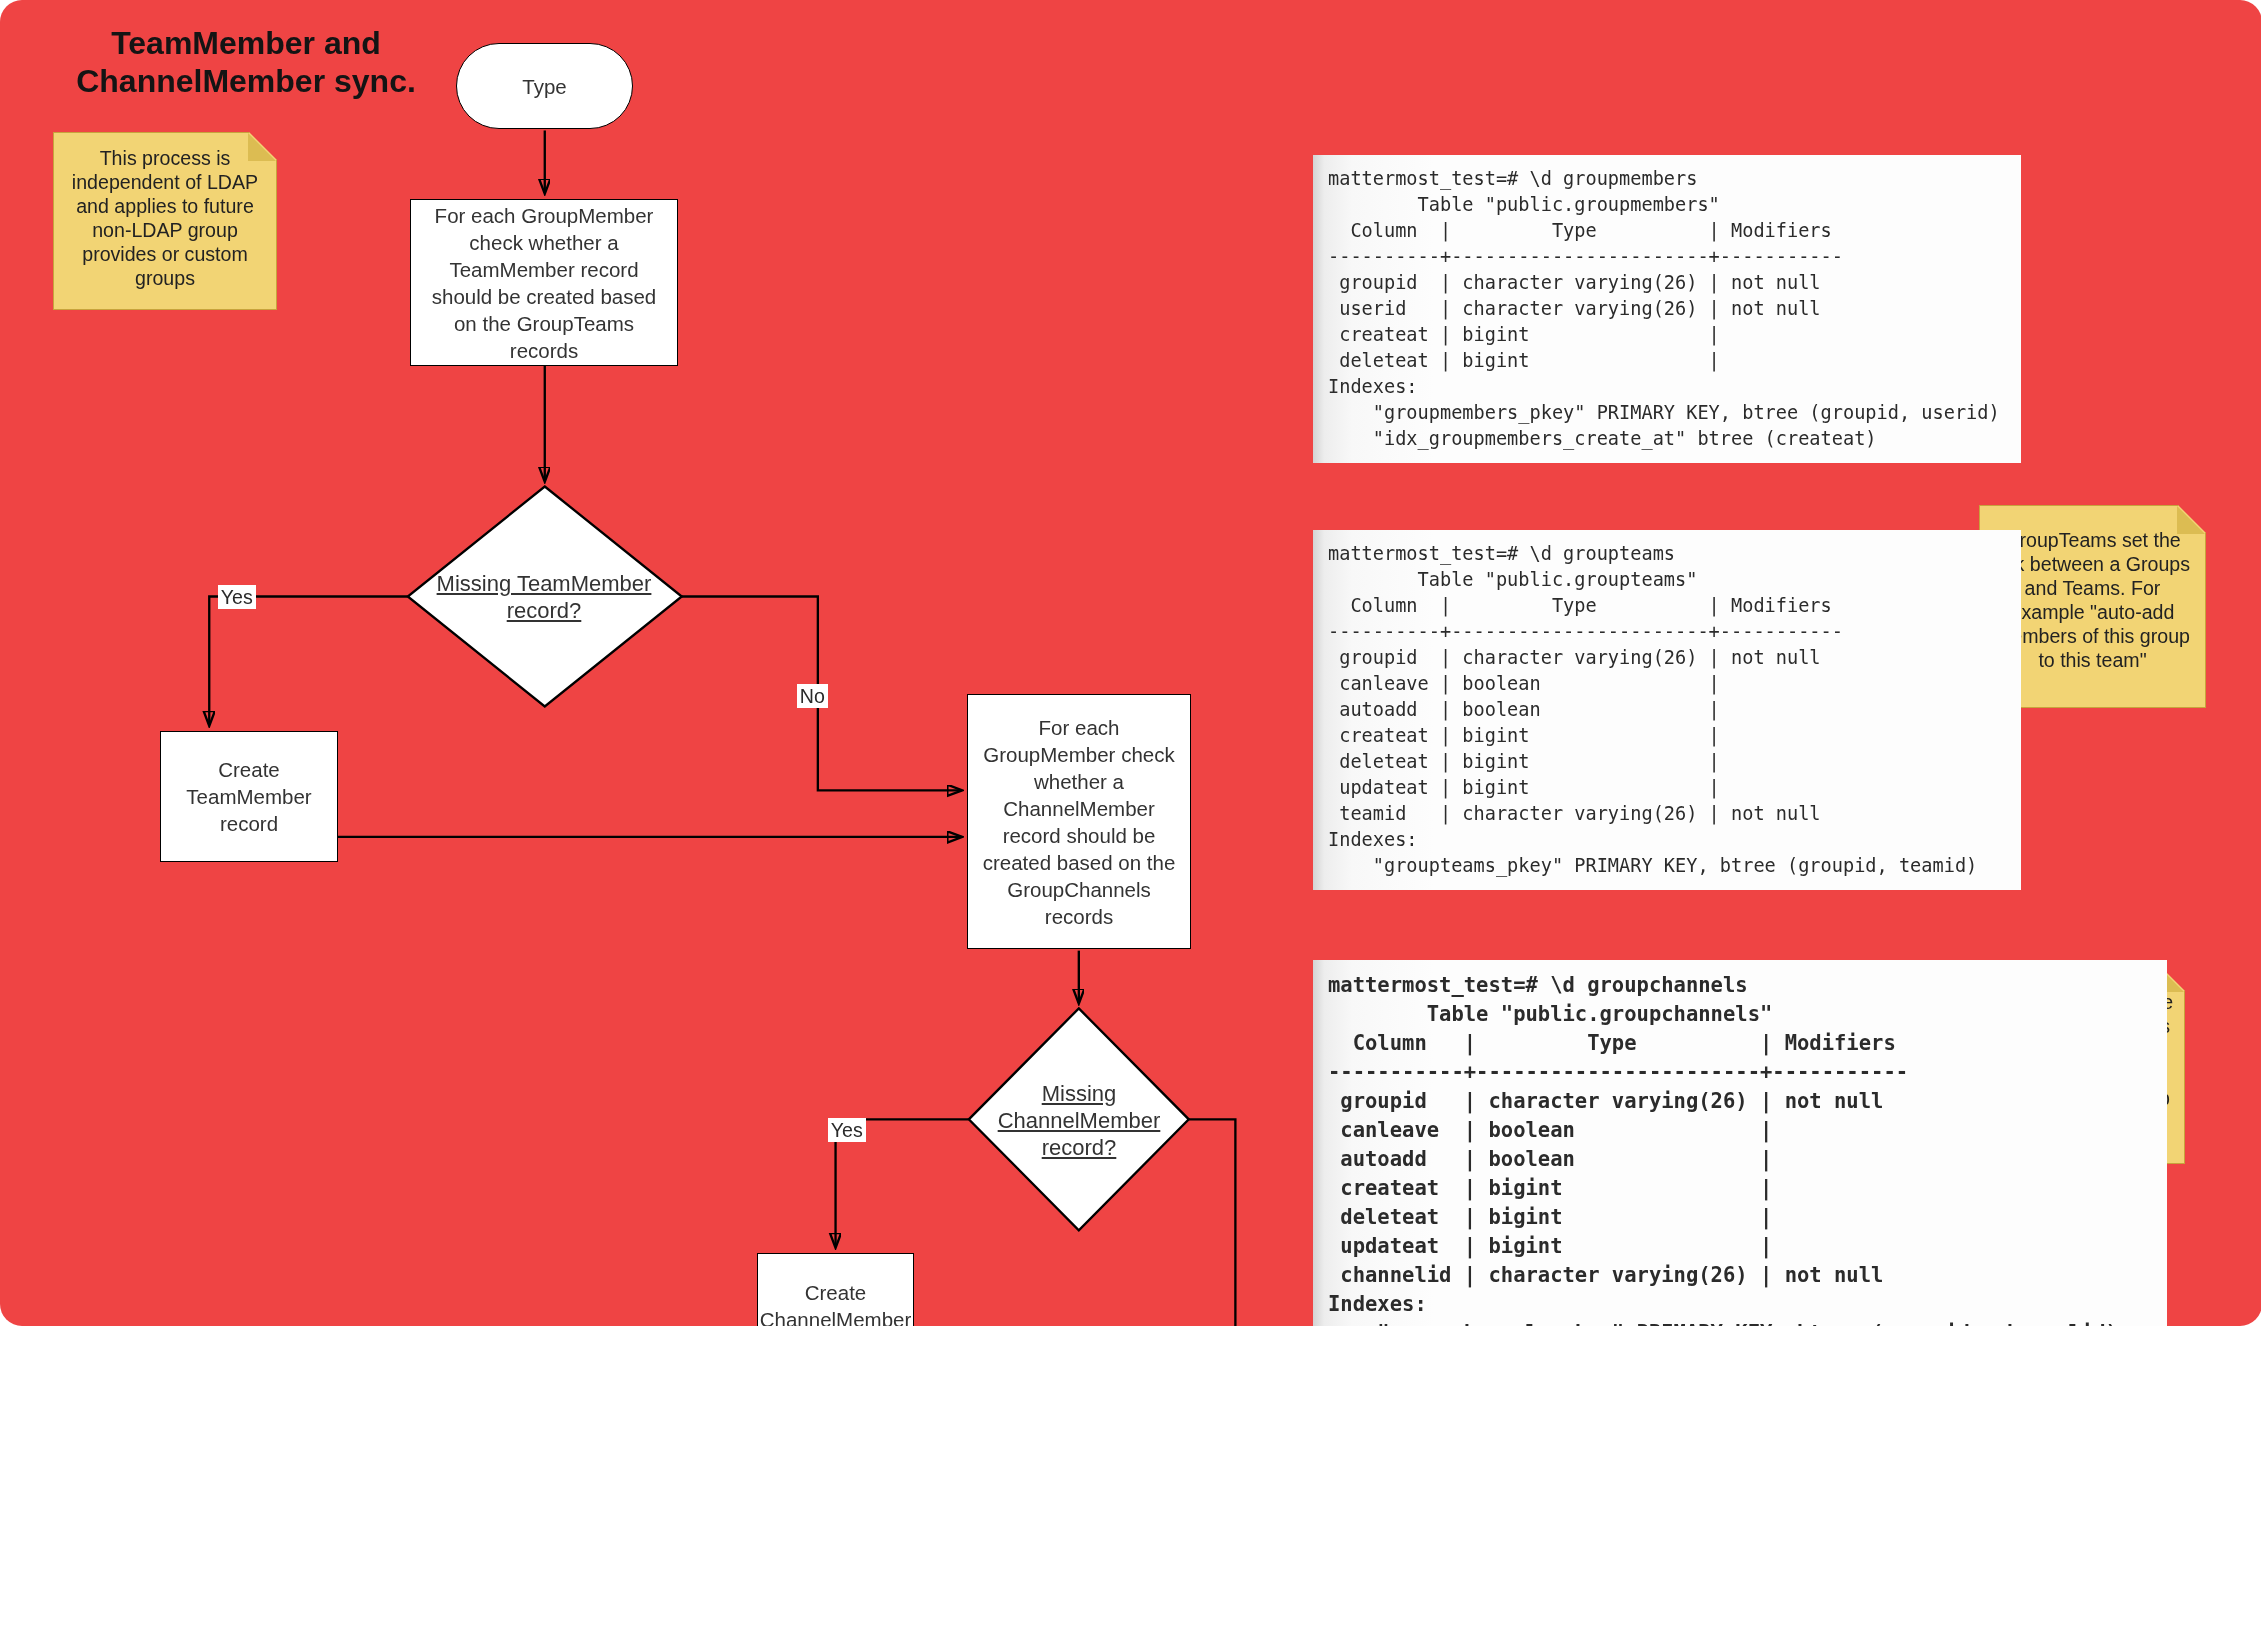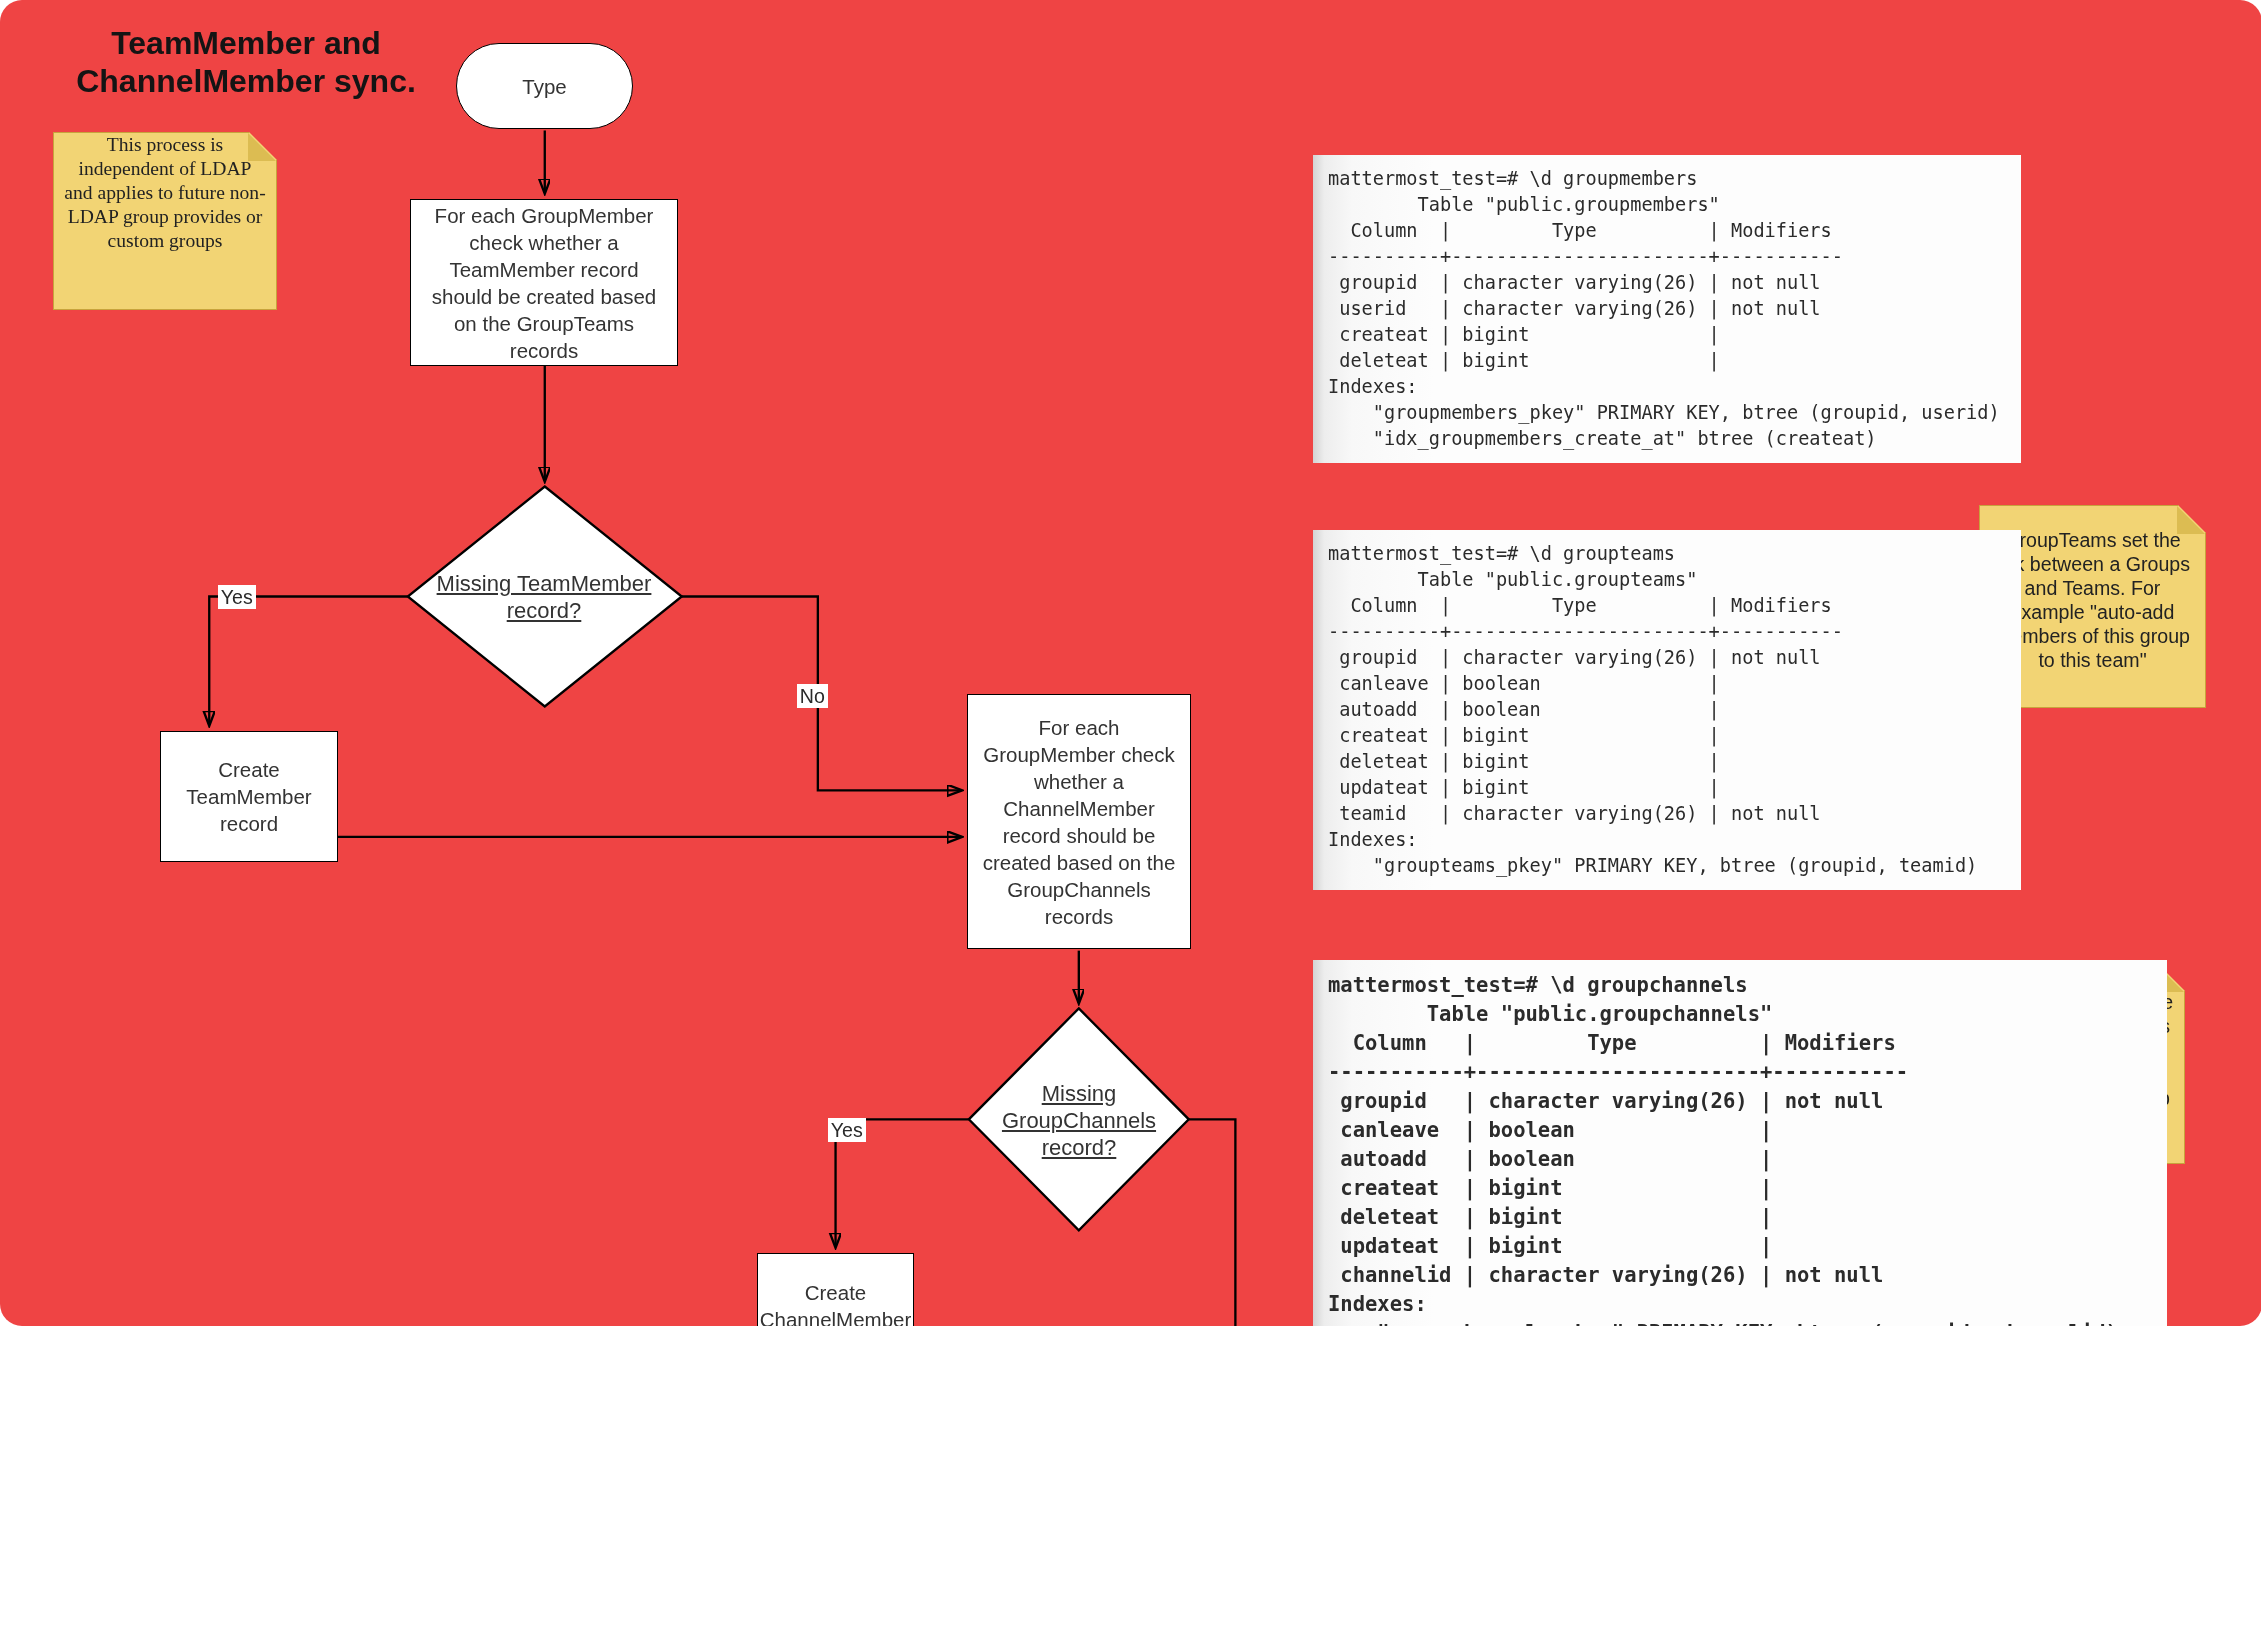--- a/index.html
+++ b/index.html
@@ -86,21 +86,21 @@
     <path d="M896,1487 L896,1623" marker-end="url(#arrow)"></path>
     <path d="M1275,1201 L1325,1201 L1325,1677 L986,1677" marker-end="url(#arrow)"></path>
     <polygon points="584,522 731,640 584,758 437,640"></polygon>
     <polygon points="1157,1082 1275,1201 1157,1320 1039,1201"></polygon>
   </svg>
 
   <div class="page-title">TeamMember and ChannelMember sync.</div>
 
   <div class="note" style="left:53px;top:132px;width:224px;height:178px;">
     <span class="fold"></span>
-    <span class="note-text" style="padding-top:0;font-family:Liberation Serif, serif;">This process is independent of LDAP and applies to future non-LDAP group provides or custom groups</span>
+    <span class="note-text" style="padding-top:13px;">This process is independent of LDAP and applies to future non-LDAP group provides or custom groups</span>
   </div>
 
   <div class="note" style="left:1979px;top:505px;width:227px;height:203px;">
     <span class="fold"></span>
     <span class="note-text" style="padding-top:22.4px;">GroupTeams set the link between a Groups and Teams. For example "auto-add members of this group to this team"</span>
   </div>
 
   <div class="note" style="left:1960px;top:963px;width:225px;height:201px;">
     <span class="fold"></span>
     <span class="note-text" style="padding-top:26px;">GroupChannels set the link between a Groups and Channels. For example "auto-add members of this group to this channel"</span>
@@ -117,21 +117,21 @@
   <div class="diamond-label" style="left:407px;top:487px;width:274px;height:220px;">Missing TeamMember record?</div>
 
   <div class="flow-shape" style="left:120px;top:731px;width:178px;height:131px;margin-left:40px;">
     <span>Create TeamMember record</span>
   </div>
 
   <div class="flow-shape" style="left:967px;top:694px;width:224px;height:255px;padding:3.7px 5.6px;">
     <span>For each GroupMember check whether a ChannelMember record should be created based on the GroupChannels records</span>
   </div>
 
-  <div class="diamond-label" style="left:969px;top:1009px;width:220px;height:222px;">Missing GroupChannels record?</div>
+  <div class="diamond-label" style="left:969px;top:1009px;width:220px;height:222px;">Missing ChannelMember record?</div>
 
   <div class="flow-shape" style="left:757px;top:1253px;width:157px;height:133px;padding:3.7px 2.8px;">
     <span>Create ChannelMember record</span>
   </div>
 
   <div class="flow-shape stadium" style="left:757px;top:1519px;width:157px;height:89px;font-weight:bold;">
     <span>End</span>
   </div>
 
   <div class="edge-label" style="left:218px;top:585px;">Yes</div>

